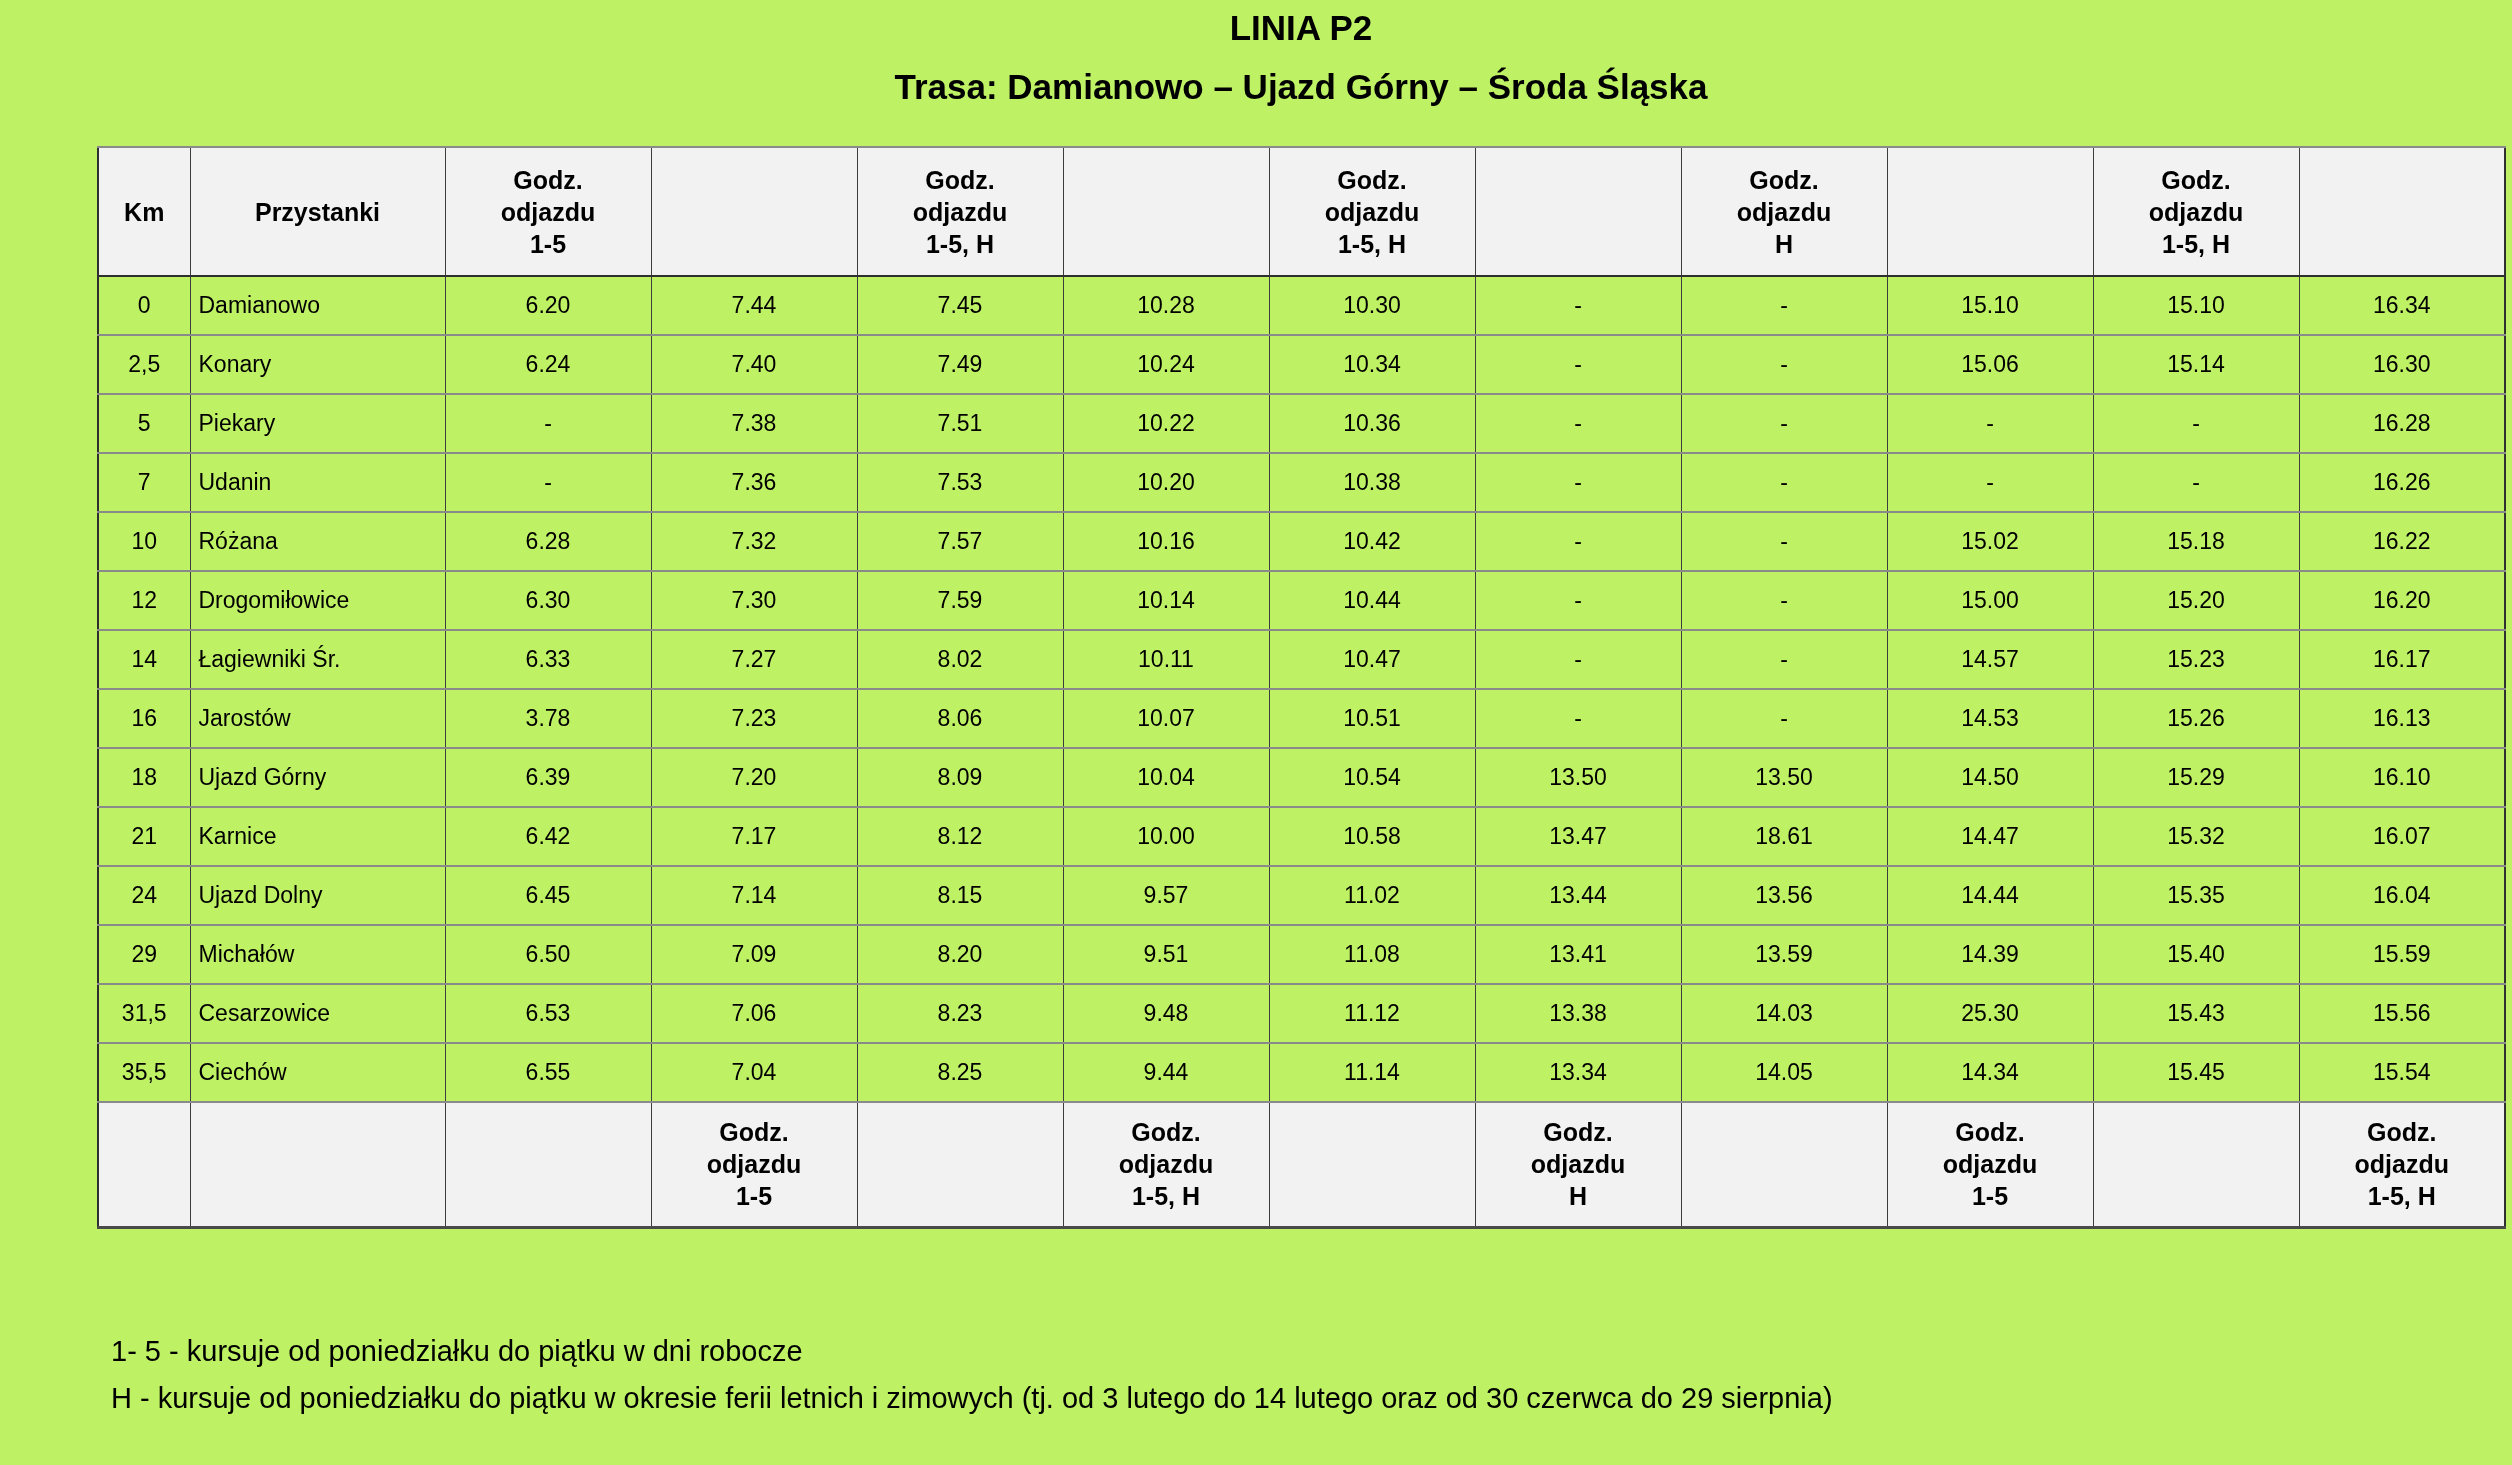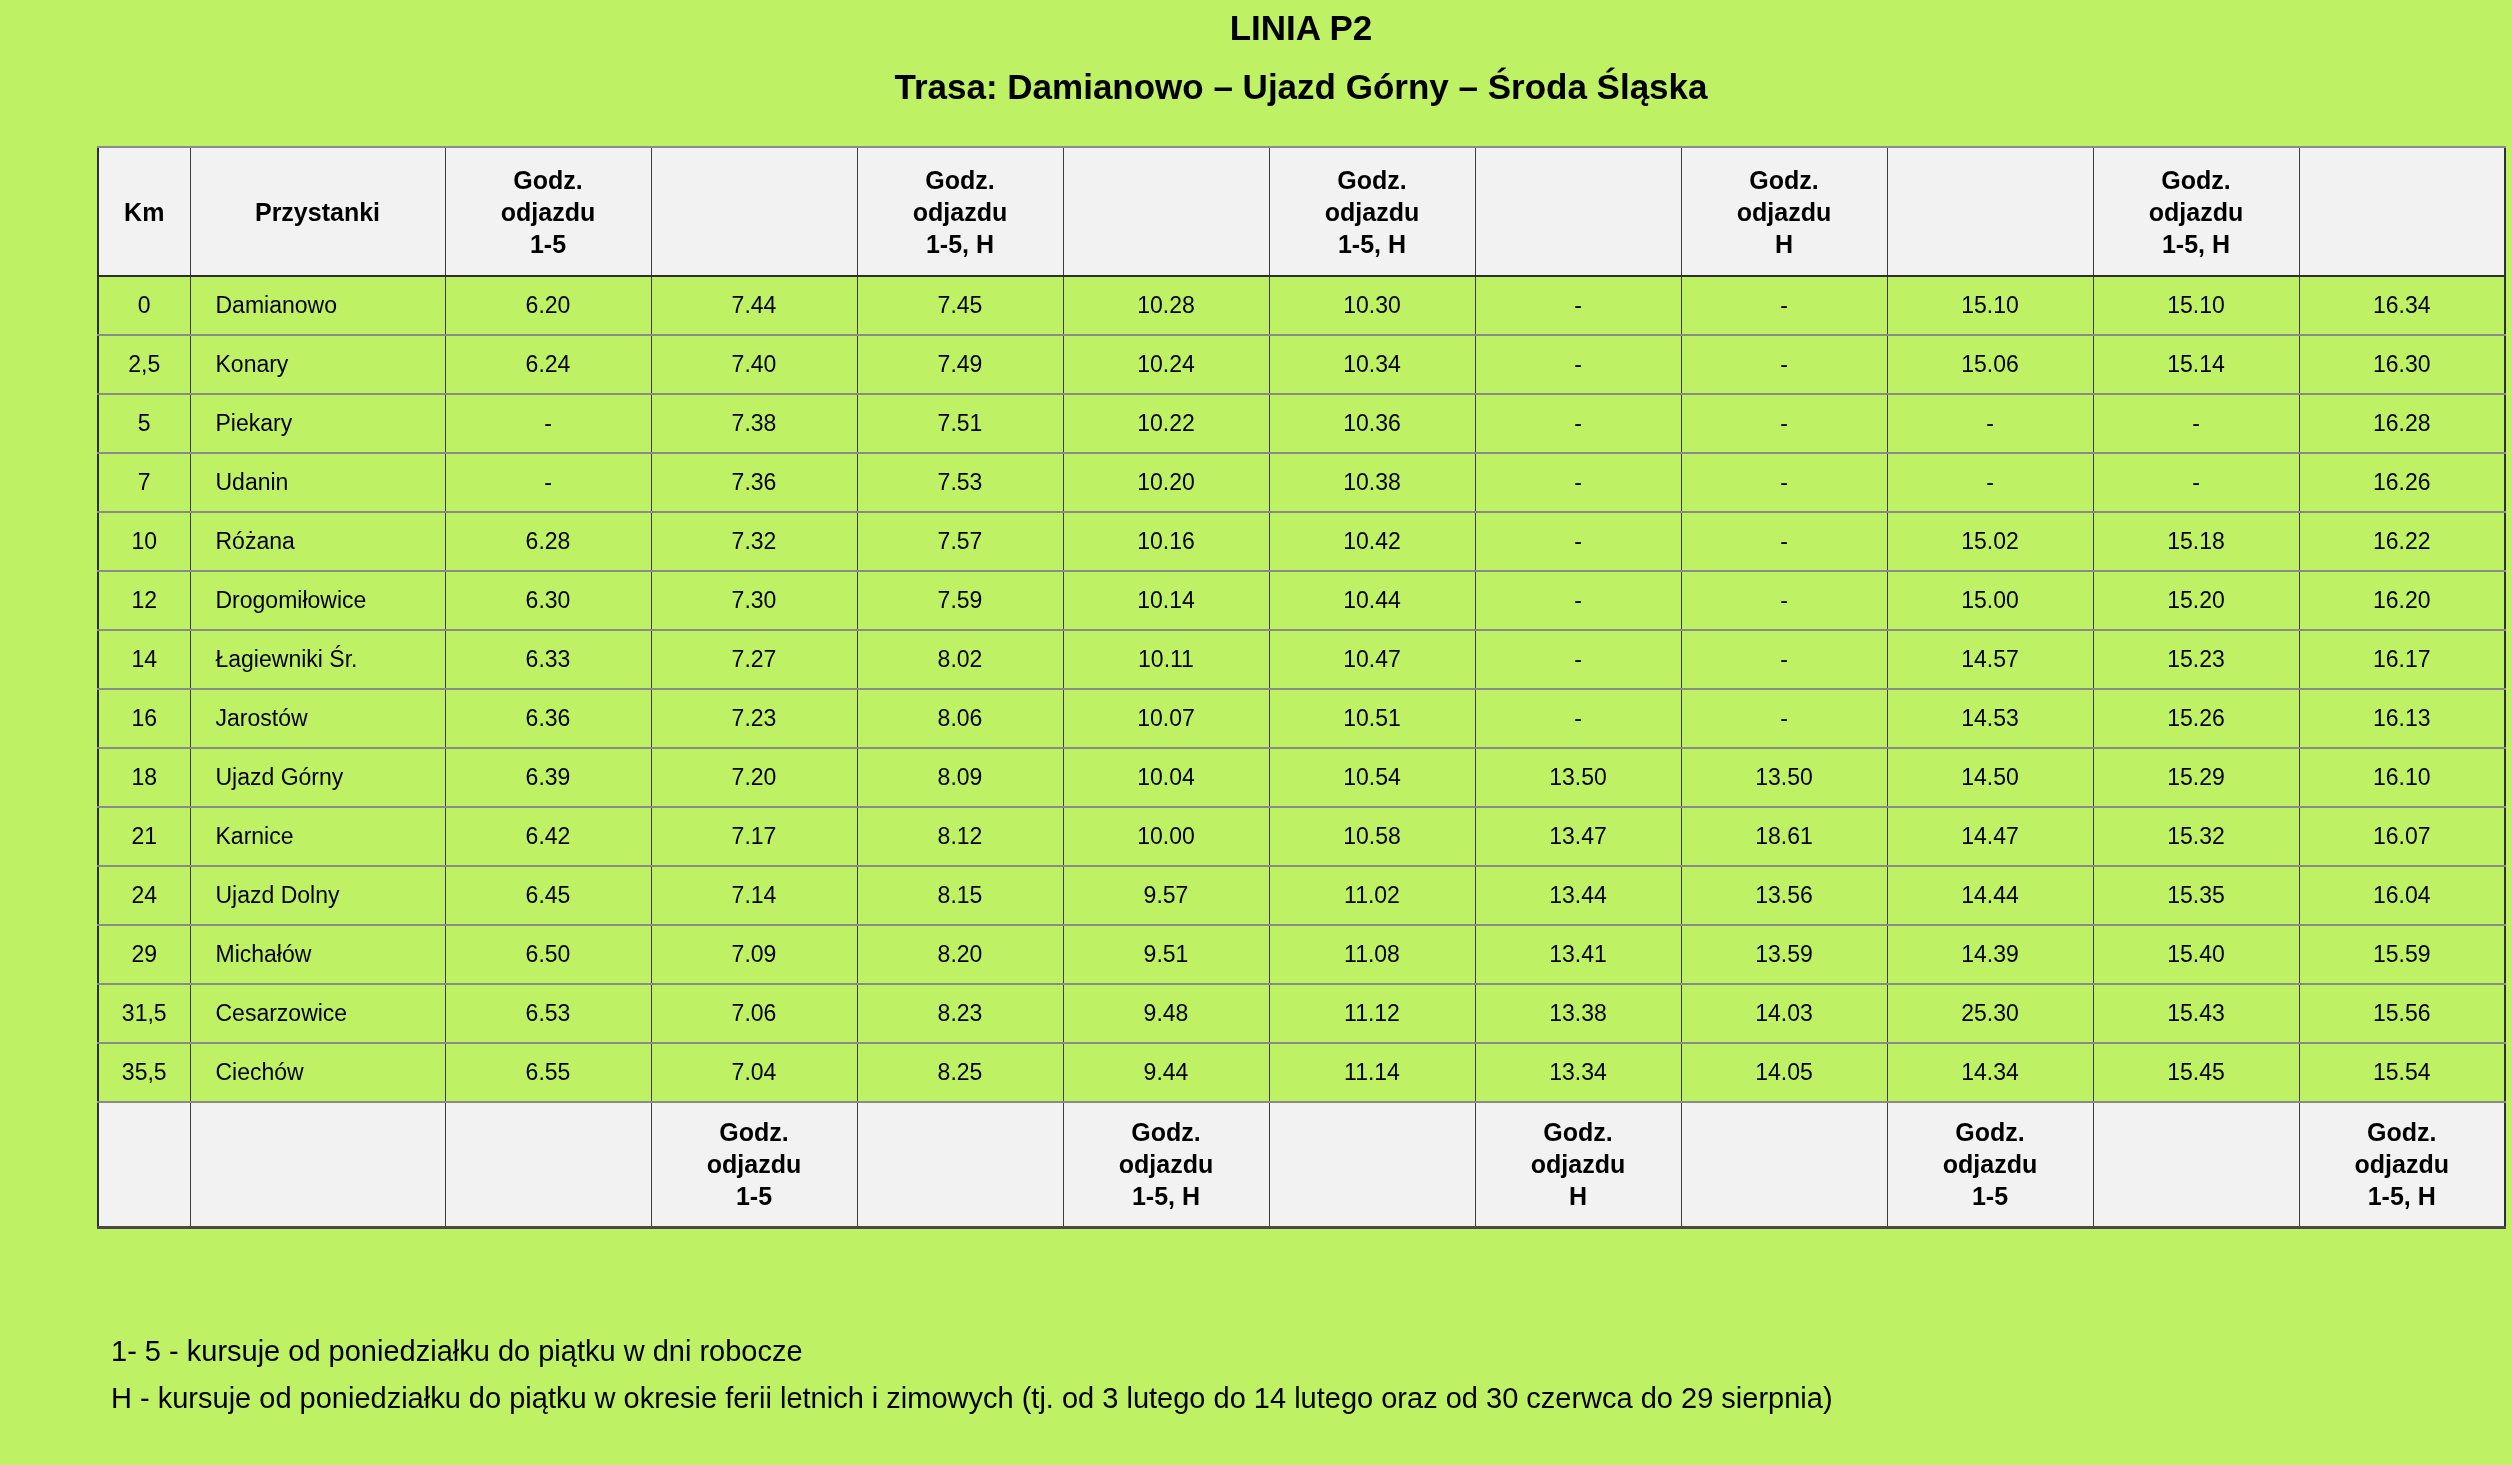--- a/index.html
+++ b/index.html
@@ -35,21 +35,21 @@
   thead tr{height:129px;}
   thead th{
     background:#f2f2f2;
     font-weight:bold;font-size:25px;line-height:32px;
     white-space:pre-line;
     border-top:none;
     border-bottom:2.5px solid #2f2f2f;
   }
   tbody tr{height:59px;}
   tbody td{font-size:23px;}
-  tbody td.stop{text-align:left;padding-left:25px;}
+  tbody td.stop{text-align:left;padding-left:8px;}
   tbody td.bold{font-weight:normal;}
   tfoot tr{height:125px;}
   tfoot td{
     background:#f2f2f2;
     font-weight:bold;font-size:25px;line-height:32px;
     white-space:pre-line;
     border-top:2.5px solid #7d7d7d;
   }
   .legend{
     position:absolute;left:111px;top:1328px;width:2380px;
@@ -200,21 +200,21 @@
           <td class="time">10.47</td>
           <td class="time">-</td>
           <td class="time">-</td>
           <td class="time">14.57</td>
           <td class="time">15.23</td>
           <td class="time">16.17</td>
         </tr>
         <tr>
           <td class="km">16</td>
           <td class="stop">Jarostów</td>
-          <td class="time">6.36</td>
+          <td class="time">3.78</td>
           <td class="time">7.23</td>
           <td class="time">8.06</td>
           <td class="time">10.07</td>
           <td class="time">10.51</td>
           <td class="time">-</td>
           <td class="time">-</td>
           <td class="time">14.53</td>
           <td class="time">15.26</td>
           <td class="time">16.13</td>
         </tr>

